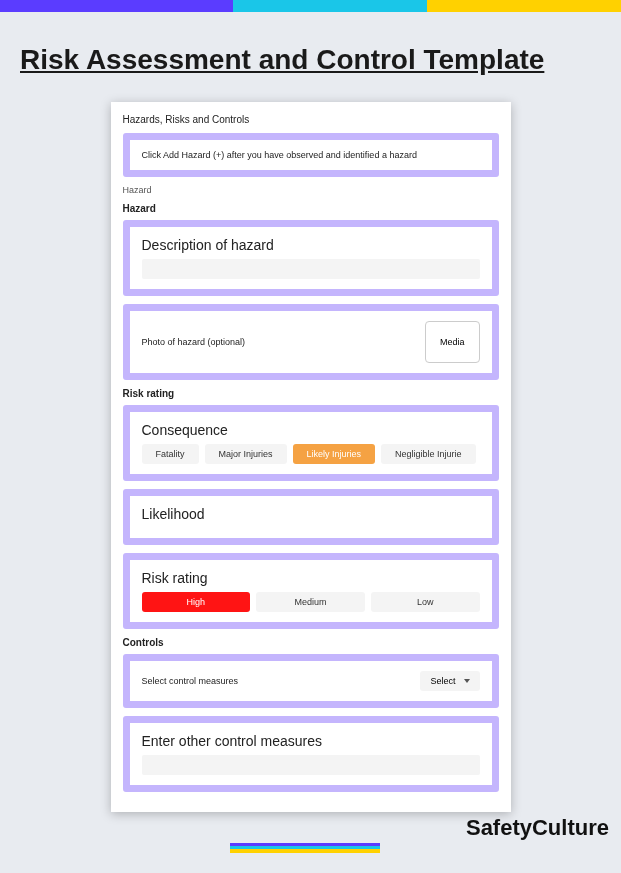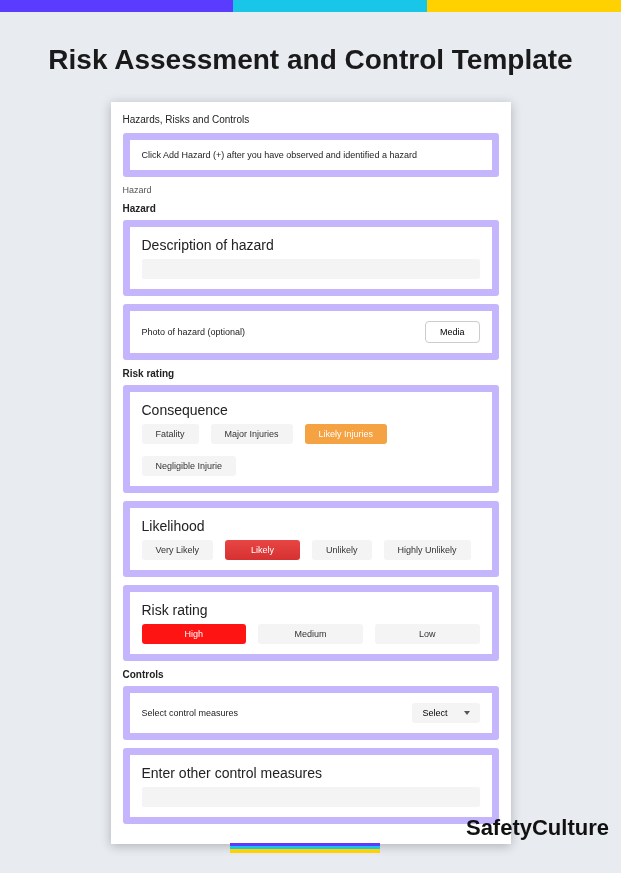--- a/index.html
+++ b/index.html
@@ -1,37 +1,37 @@
 <!DOCTYPE html>
 <html><head>
 <meta charset="utf-8">
 <style>
 *{box-sizing:border-box;margin:0;padding:0;}
 body{width:621px;height:873px;background:#e8ebf0;font-family:-apple-system,Arial,sans-serif;position:relative;overflow:hidden;}
 .top-bar{width:100%;height:12px;display:flex;}
 .bar-purple{background:#5b3cff;flex:1.2;}
 .bar-cyan{background:#1ac6e8;flex:1;}
 .bar-yellow{background:#ffd100;flex:1;}
-.page-title{text-align:center;margin:30px 20px 25px;font-size:28px;font-weight:800;color:#1a1a1a;line-height:1.25;}
+.page-title{text-align:left;margin:30px 20px 25px;font-size:28px;font-weight:800;color:#1a1a1a;line-height:1.25;text-decoration:underline;}
 .form-panel{background:#fff;width:400px;margin:0 auto;padding:12px;box-shadow:0 2px 10px rgba(0,0,0,.25);font-size:9px;color:#222;}
 .form-panel h3{font-size:10px;font-weight:400;margin-bottom:8px;}
 .form-panel h4{font-size:10px;font-weight:700;margin:8px 0 6px;}
 .card{border:7px solid #c4b5fd;border-radius:3px;padding:10px 12px;margin-bottom:8px;}
 .label{font-size:14px;margin-bottom:6px;display:block;}
 .text-in{width:100%;height:20px;background:#f4f4f4;border:none;border-radius:2px;}
 .media-row{display:flex;justify-content:space-between;align-items:center;}
-.media-btn{border:1px solid #ccc;background:#fff;border-radius:4px;padding:5px 14px;font-size:9px;cursor:pointer;}
-.opt-row{display:flex;gap:12px;flex-wrap:wrap;margin-top:6px;}
+.media-btn{border:1px solid #ccc;background:#fff;border-radius:4px;padding:15px 14px;font-size:9px;cursor:pointer;}
+.opt-row{display:flex;gap:6px;flex-wrap:wrap;margin-top:6px;}
 .opt{background:#f4f4f4;border:none;border-radius:3px;padding:5px 14px;font-size:9px;cursor:pointer;color:#333;}
 .opt.orange{background:#f5a243;color:#fff;}
 .opt.red-grad{background:linear-gradient(180deg,#e84545 0%,#d63131 100%);color:#fff;}
 .opt.red{background:#ff1414;color:#fff;}
 .opt-wide{flex:1;text-align:center;}
 .select-row{display:flex;justify-content:space-between;align-items:center;}
-.select-btn{background:#f4f4f4;border:none;border-radius:3px;padding:5px 10px;font-size:9px;cursor:pointer;display:flex;align-items:center;gap:16px;}
+.select-btn{background:#f4f4f4;border:none;border-radius:3px;padding:5px 10px;font-size:9px;cursor:pointer;display:flex;align-items:center;gap:8px;}
 .sub{font-size:9px;color:#555;margin:4px 0 2px;}
 .footer-brand{position:absolute;bottom:20px;left:0;right:12px;text-align:right;font-weight:800;font-size:22px;color:#111;}
 .footer-brand .line{height:4px;width:150px;margin:2px auto 0;}
 .footer-brand .l1{background:#5b3cff;}
 .footer-brand .l2{background:#1ac6e8;margin-top:-1px;width:150px;}
 .footer-brand .l3{background:#ffd100;margin-top:-1px;width:150px;}
 .chev-down{width:0;height:0;border-left:3px solid transparent;border-right:3px solid transparent;border-top:4px solid #555;display:inline-block;}
 </style>
 </head>
 <body>
@@ -71,26 +71,20 @@
     <div class="opt-row">
       <button class="opt">Fatality</button>
       <button class="opt">Major Injuries</button>
       <button class="opt orange">Likely Injuries</button>
       <button class="opt">Negligible Injurie</button>
     </div>
   </div>
 
   <div class="card">
     <span class="label">Likelihood</span>
-    <div class="opt-row">
-      <button class="opt">Very Likely</button>
-      <button class="opt red-grad" style="padding-left:26px;padding-right:26px;">Likely</button>
-      <button class="opt">Unlikely</button>
-      <button class="opt">Highly Unlikely</button>
-    </div>
   </div>
 
   <div class="card">
     <span class="label">Risk rating</span>
     <div class="opt-row">
       <button class="opt opt-wide red">High</button>
       <button class="opt opt-wide">Medium</button>
       <button class="opt opt-wide">Low</button>
     </div>
   </div>

